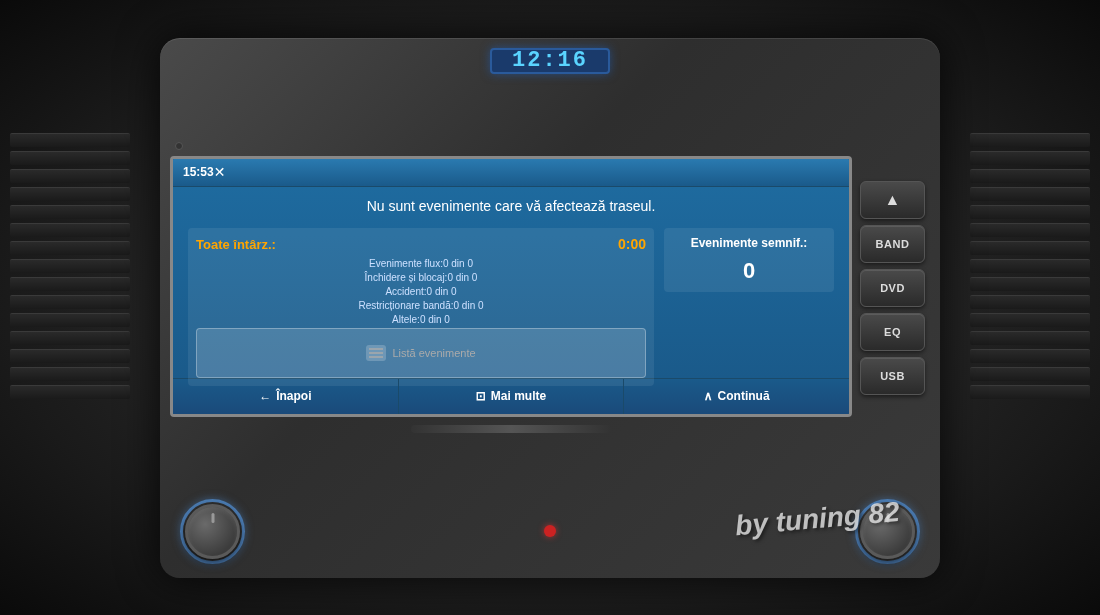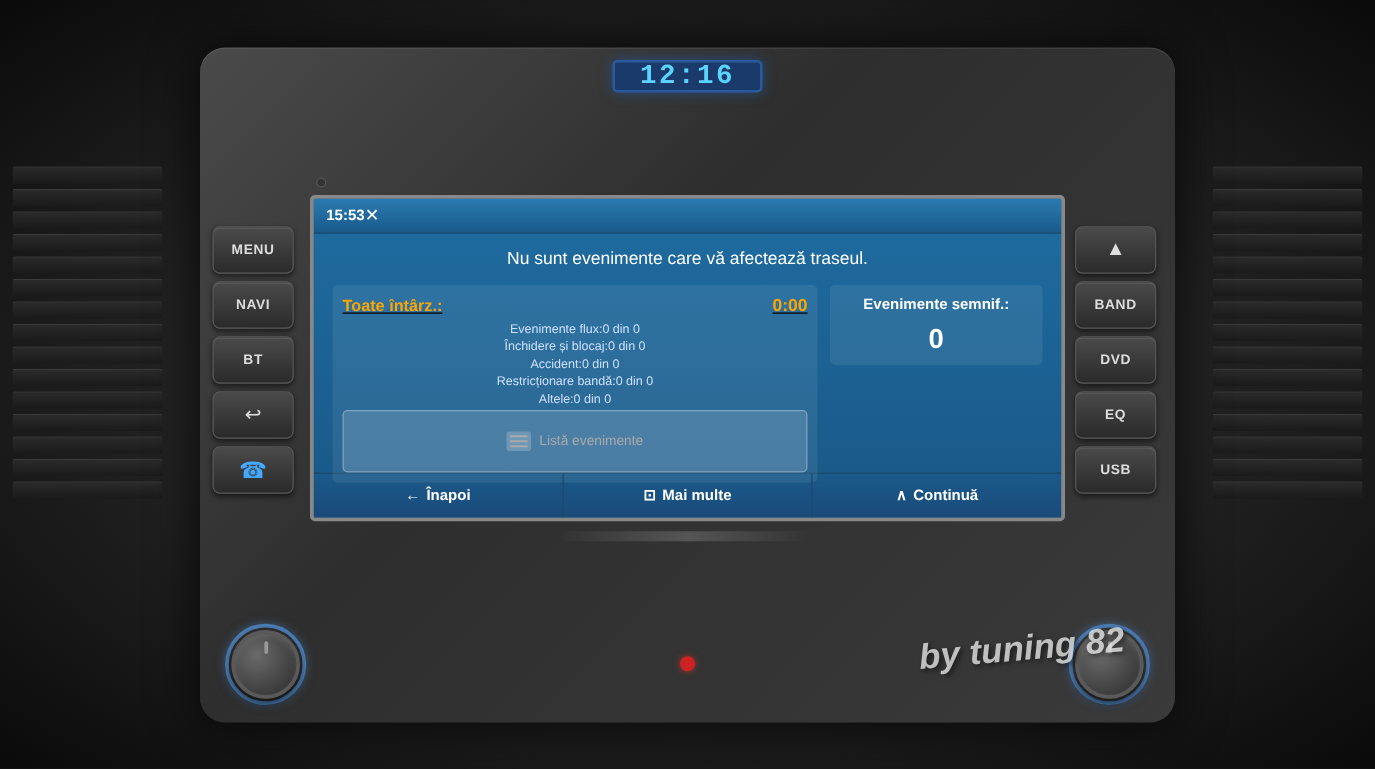--- a/index.html
+++ b/index.html
@@ -194,21 +194,20 @@
       display: flex;
       flex-direction: column;
       gap: 6px;
     }
 
     .delay-header {
       display: flex;
       justify-content: space-between;
       align-items: flex-end;
       margin-bottom: 6px;
-      text-decoration: underline;
     }
     .delay-label {
       color: #ffa500;
       font-size: 13px;
       font-weight: bold;
     }
     .delay-value {
       color: #ffa500;
       font-size: 14px;
       font-weight: bold;
@@ -446,37 +445,20 @@
   </div>
 
   <div class="dashboard">
 
     <div class="clock-display">
       <span>12:16</span>
     </div>
 
     <div class="unit-body">
 
-      <div class="left-buttons">
-        <div class="btn-unit">
-          <span>MENU</span>
-        </div>
-        <div class="btn-unit">
-          <span>NAVI</span>
-        </div>
-        <div class="btn-unit">
-          <span>BT</span>
-        </div>
-        <div class="btn-arrow">
-          <span>↩</span>
-        </div>
-        <div class="btn-arrow" style="color:#4af; font-size:18px;">
-          <span>☎</span>
-        </div>
-      </div>
 
       <div class="screen-area">
 
         <div style="display:flex; justify-content:flex-start; padding-left:5px;">
           <div class="mic-dot"></div>
         </div>
 
         <div class="screen">
 
           <div class="screen-header">

